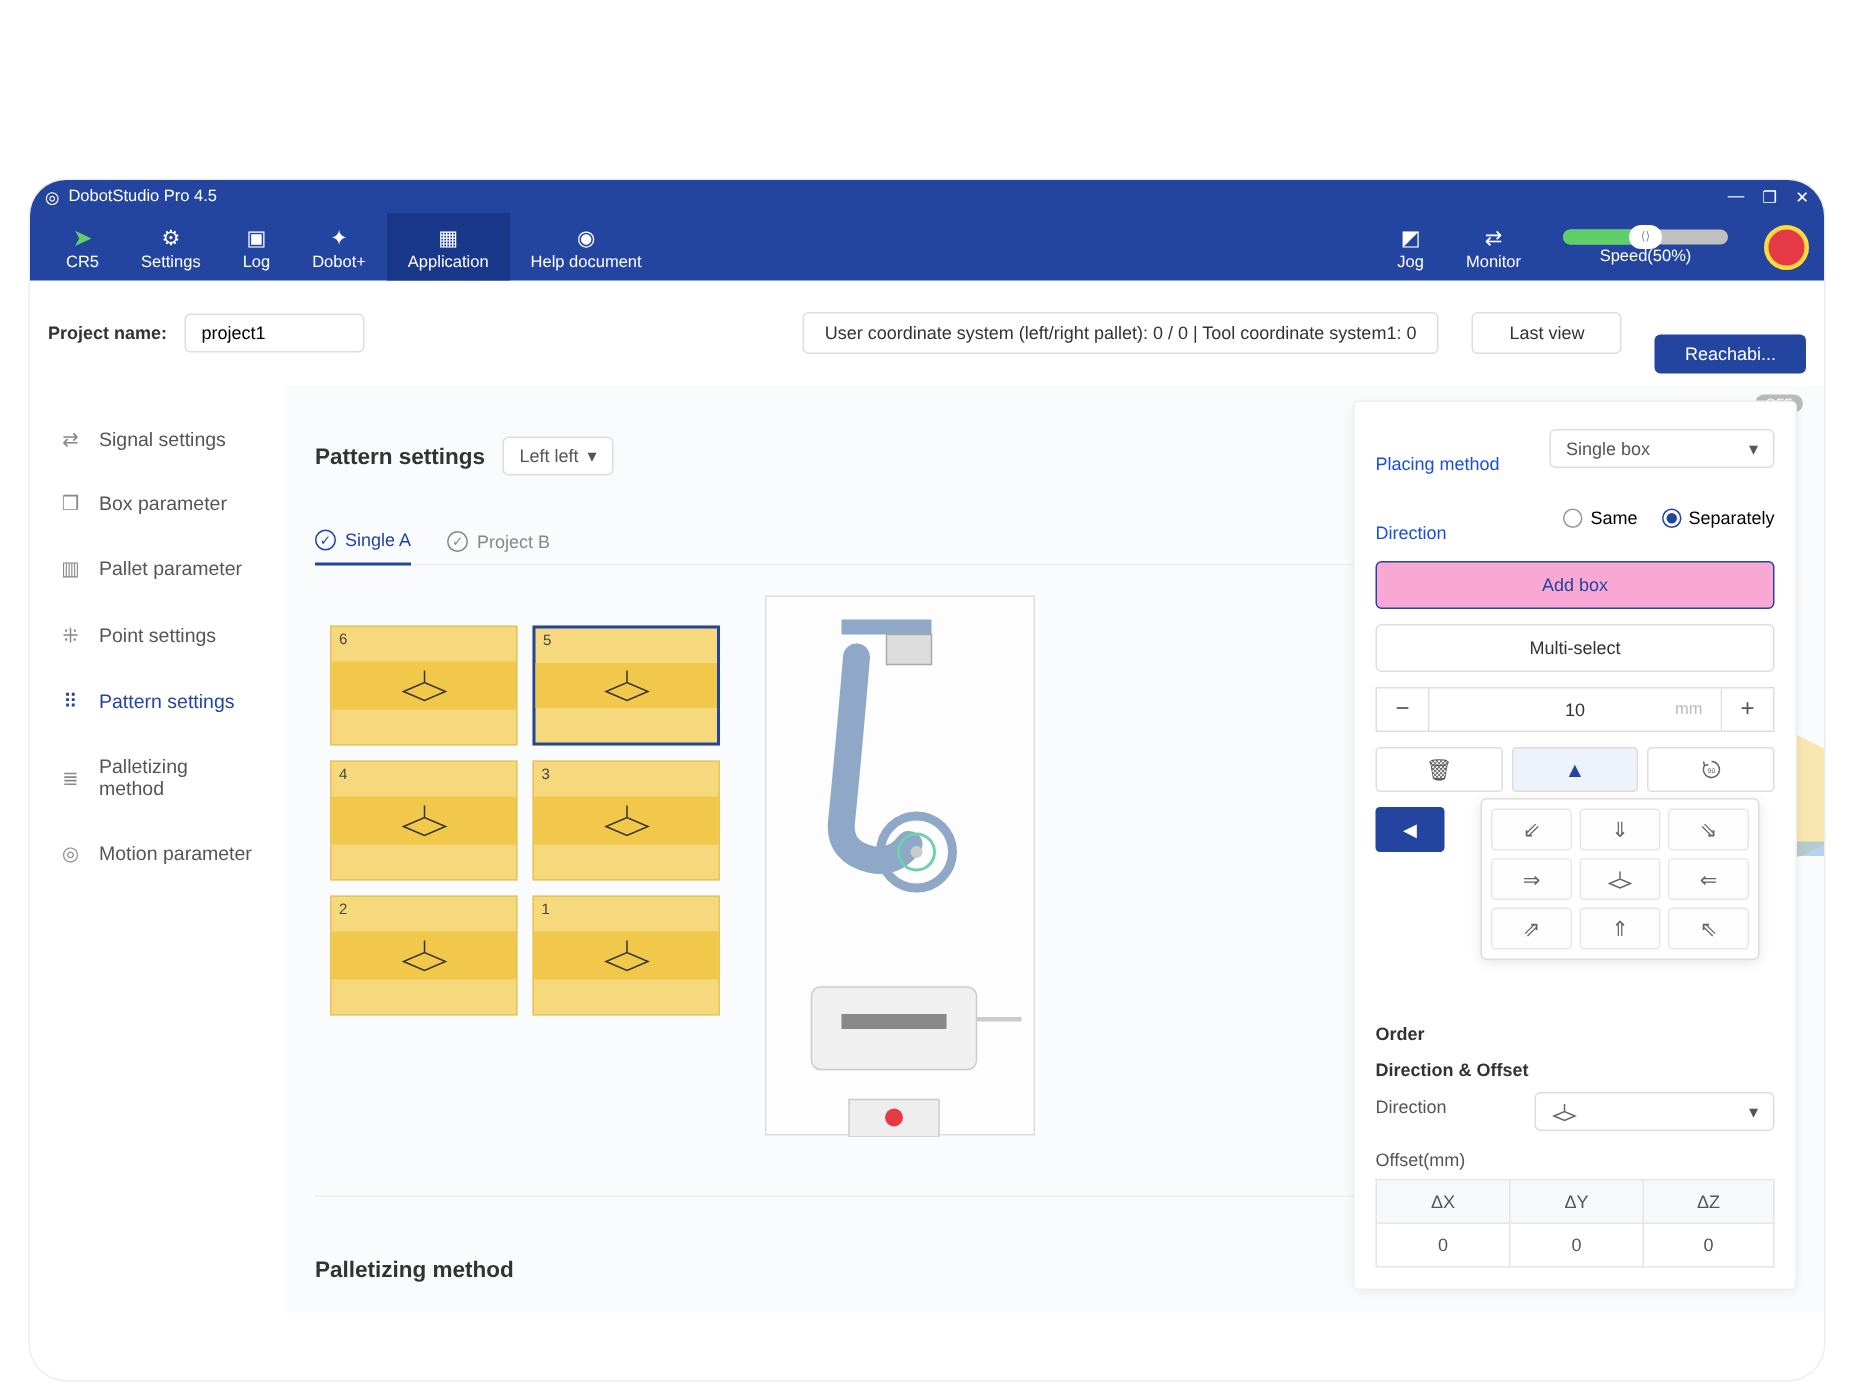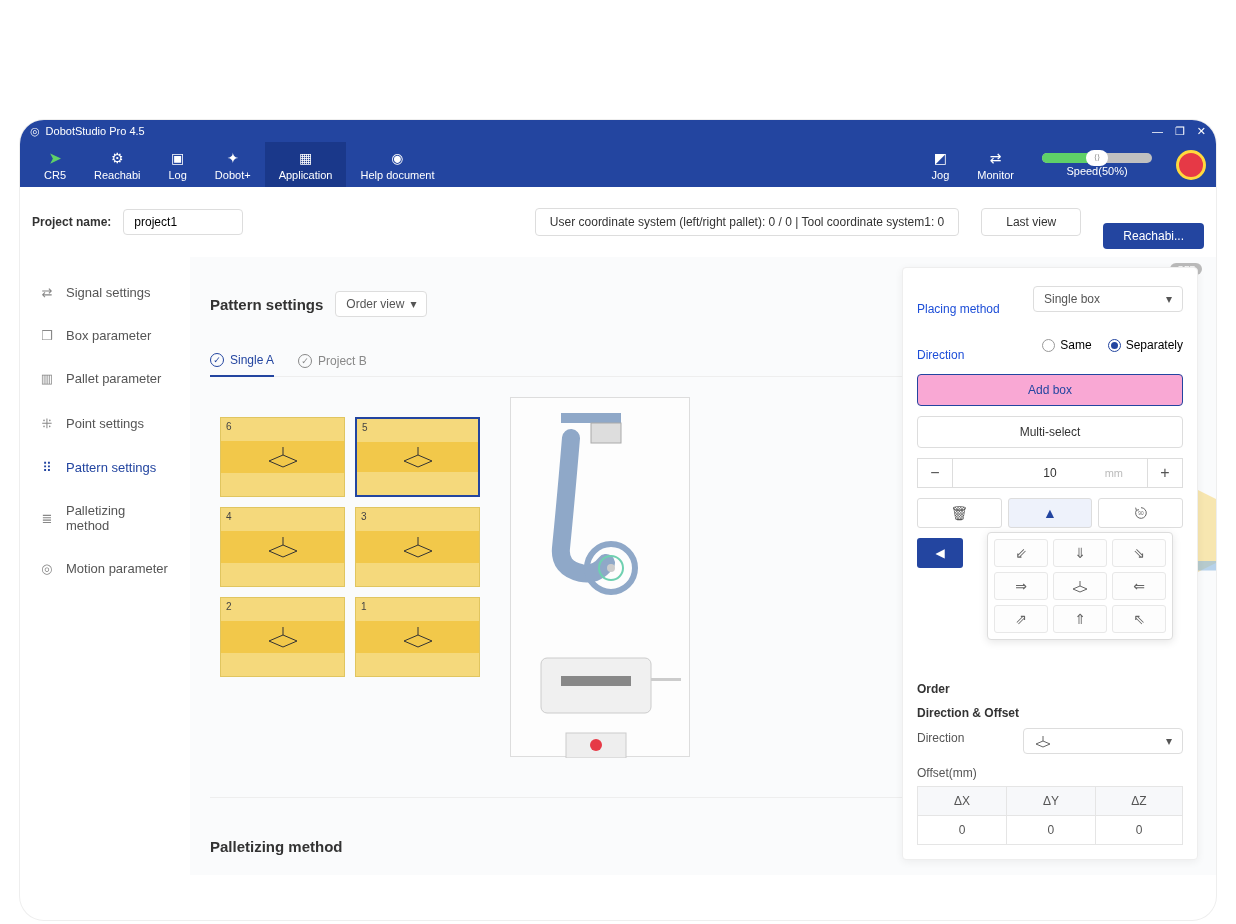--- a/index.html
+++ b/index.html
@@ -64,21 +64,21 @@
 .radio-group { display: flex; gap: 16px; }
 .radio { display: flex; align-items: center; gap: 5px; cursor: pointer; }
 .radio-dot { width: 13px; height: 13px; border-radius: 50%; border: 1.5px solid #999; display: flex; align-items: center; justify-content: center; }
 .radio.selected .radio-dot { border-color: #2345a0; }
 .radio.selected .radio-dot::after { content: ""; width: 7px; height: 7px; border-radius: 50%; background: #2345a0; }
 .btn-outline-primary { width: 100%; border: 1px solid #2345a0; background: #f9a8d4; color: #2345a0; border-radius: 4px; padding: 8px; font-size: 12px; cursor: pointer; margin-bottom: 10px; }
 .btn-outline-plain { width: 100%; border: 1px solid #ddd; background: #fff; color: #333; border-radius: 4px; padding: 8px; font-size: 12px; cursor: pointer; margin-bottom: 10px; }
 .stepper-row { display: flex; align-items: center; margin-bottom: 10px; }
 .stepper-btn { width: 36px; height: 30px; border: 1px solid #ddd; background: #fff; cursor: pointer; font-size: 16px; color: #555; display: flex; align-items: center; justify-content: center; }
 .stepper-input { flex: 1; height: 30px; border: 1px solid #ddd; border-left: none; border-right: none; text-align: center; background: #fff; color: #333; font-size: 12px; display: flex; align-items: center; justify-content: center; position: relative; }
-.stepper-unit { position: absolute; right: 24px; color: #bbb; font-size: 11px; }
+.stepper-unit { position: absolute; right: 12px; color: #bbb; font-size: 11px; }
 
 .action-row3 { display: flex; gap: 6px; margin-bottom: 10px; }
 .action-row3 > * { flex: 1; height: 30px; border: 1px solid #ddd; background: #fff; display: flex; align-items: center; justify-content: center; cursor: pointer; font-size: 14px; color: #555; border-radius: 3px; }
 .action-row3 .act-up { background: #eef2fb; color: #2345a0; }
 .action-row3 .act-rotate svg { width:16px; height:16px; }
 
 .nav-cluster { position: relative; display: flex; gap: 6px; margin-bottom: 14px; }
 .nav-left { width: 46px; height: 30px; background: #2345a0; display: flex; align-items: center; justify-content: center; color: #fff; border-radius: 3px; }
 .nav-grid-wrap { position: absolute; left: 70px; top: -6px; background: #fff; border: 1px solid #ddd; border-radius: 4px; padding: 6px; box-shadow: 0 2px 8px rgba(0,0,0,0.1); z-index: 5; }
 .nav-grid { display: grid; grid-template-columns: repeat(3, 54px); gap: 5px; }
@@ -114,21 +114,21 @@
   </div>
 
   <div class="toolbar">
     <div class="toolbar-left">
       <div class="toolbar-item">
         <div class="ticon cr5-icon">➤</div>
         <span>CR5</span>
       </div>
       <div class="toolbar-item">
         <div class="ticon">⚙</div>
-        <span>Reachabi</span>
+        <span>Settings</span>
       </div>
       <div class="toolbar-item">
         <div class="ticon">▣</div>
         <span>Log</span>
       </div>
       <div class="toolbar-item">
         <div class="ticon">✦</div>
         <span>Dobot+</span>
       </div>
       <div class="toolbar-item active">
@@ -199,21 +199,21 @@
           <span>Motion parameter</span>
         </div>
     </div>
 
     <div class="main">
       <div class="off-badge">OFF</div>
 
       <div class="section-head">
         <span class="section-title">Pattern settings</span>
         <div class="select">
-            <span>Order view</span>
+            <span>Left left</span>
             <span>▾</span>
           </div>
         <button class="btn-ghost">Cancel</button>
         <button class="btn-primary" style="padding:6px 30px;">Save</button>
       </div>
 
       <div class="tabs">
         <div class="tab active">
             <span class="chk">✓</span>
             <span>Single A</span>

